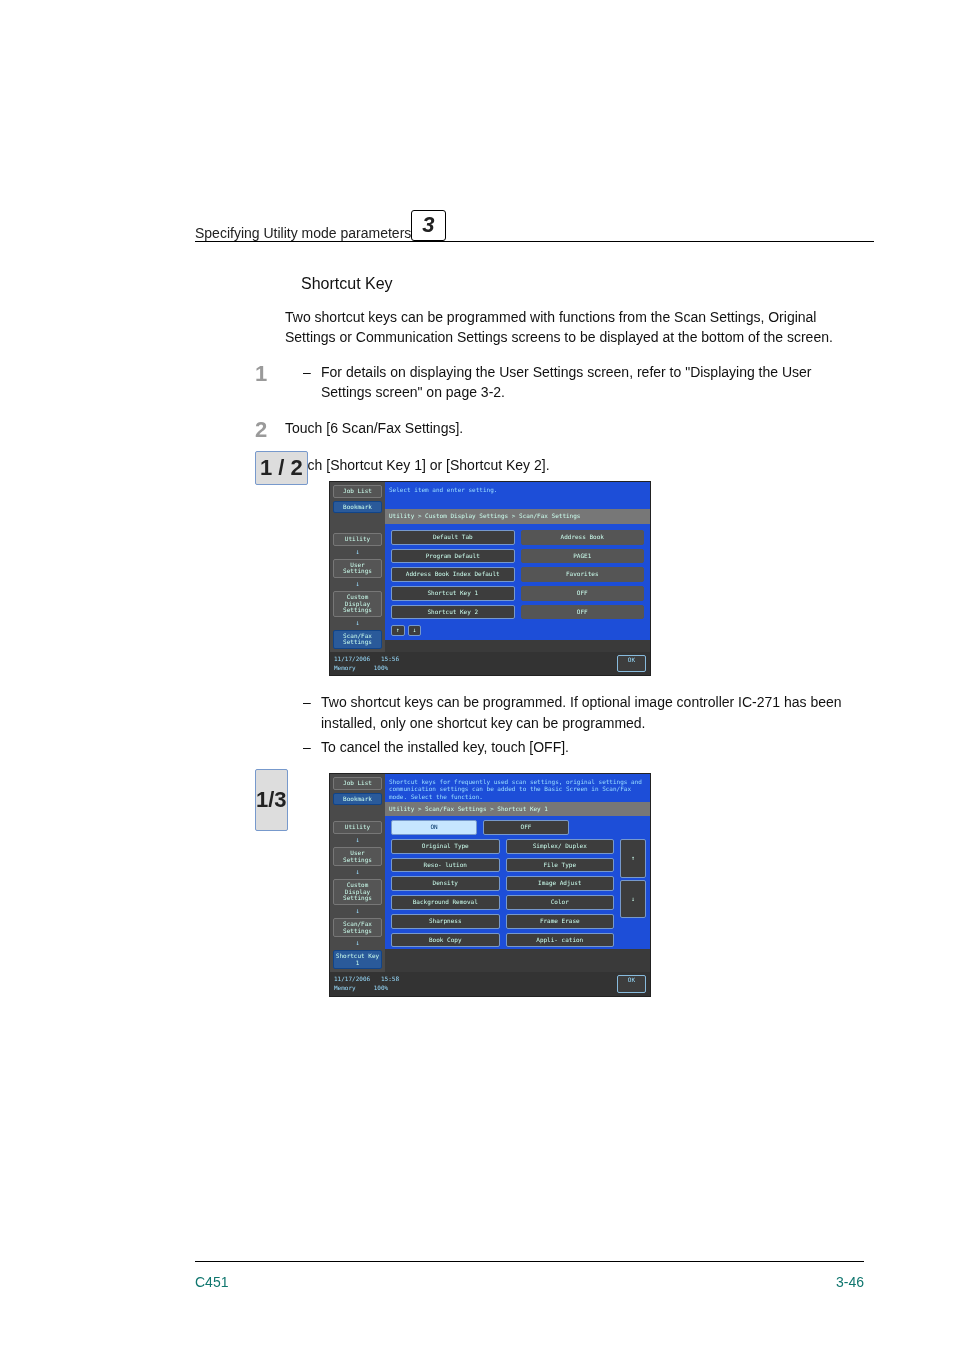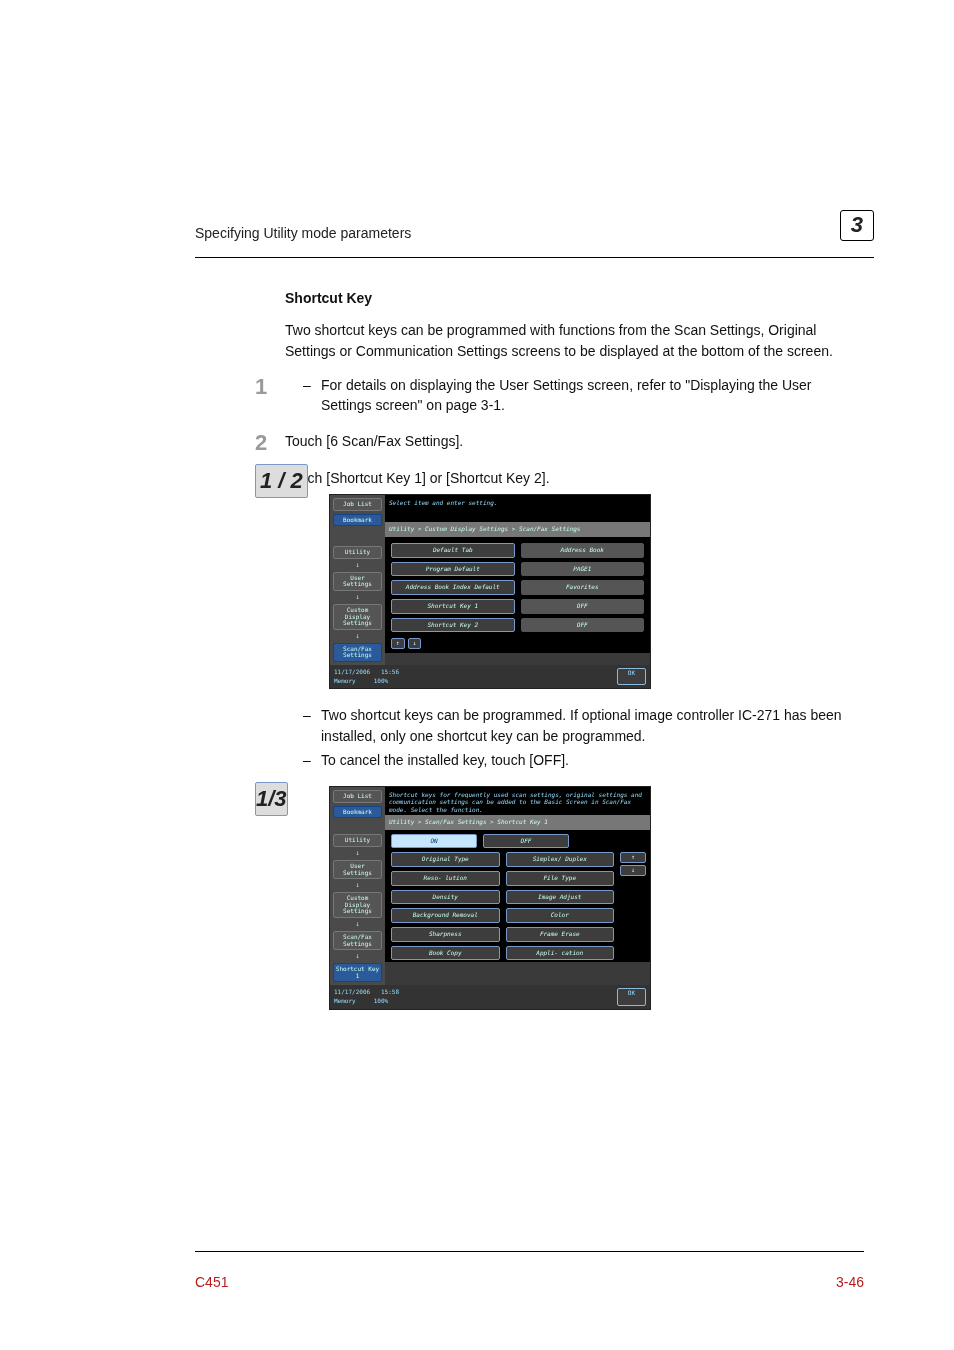--- a/index.html
+++ b/index.html
@@ -1,52 +1,52 @@
 <!DOCTYPE html>
 <html><head>
 <meta charset="utf-8">
 <style>
   html,body{margin:0;padding:0;background:#9a9a9a;font-family:Arial,Helvetica,sans-serif;}
   .page{width:954px;height:1350px;margin:0 auto;background:#fff;position:relative;box-sizing:border-box;padding:60px 0 0 0;}
-  .hdr{display:flex;align-items:flex-end;justify-content:space-between;margin:150px 80px 0 195px;border-bottom:1px solid #000;padding-bottom:16px;}
+  .hdr{display:flex;align-items:flex-end;justify-content:flex-start;margin:150px 80px 0 195px;border-bottom:1px solid #000;padding-bottom:0;}
   .hdr-title{font-size:14px;color:#222;}
   .chap-badge{display:inline-block;border:1px solid #000;border-radius:3px;padding:1px 10px 2px 10px;font-size:22px;font-weight:bold;font-family:Arial,Helvetica,sans-serif;font-style:italic;color:#222;}
   .content{margin:30px 90px 0 285px;font-size:14px;color:#111;line-height:1.45;}
-  .content h4{font-weight:bold;font-size:14px;margin:0 0 10px 0;}
+  .content h4{font-weight:normal;font-size:16px;margin:0 0 10px 16px;}
   .content p{margin:12px 0 14px 0;}
   ol.steps{list-style:none;margin:0;padding:0;counter-reset:step;}
   ol.steps>li{position:relative;margin:0 0 16px 0;padding-left:0;}
   ol.steps>li .num{position:absolute;left:-30px;top:-4px;font-size:22px;font-weight:bold;color:#9a9a9a;font-family:Arial,Helvetica,sans-serif;}
   .sub{margin:6px 0 0 18px;}
   .sub-row{display:flex;margin-bottom:4px;}
   .sub-row .dash{width:18px;flex:0 0 18px;}
   .scrwrap{margin:6px 0 16px 44px;}
   
   .scr{width:320px;background:#3a3a3a;font-family:monospace,monospace;font-size:6px;color:#cfe;border:1px solid #222;}
   .scr .top{display:flex;align-items:flex-start;}
   .scr .spine{width:55px;background:#4a4a4a;min-height:100%;}
-  .scr .main{flex:1;background:#000000;font-style:italic;}
+  .scr .main{flex:1;background:#1d4ed8;}
   .scr .help{color:#9df;padding:4px 4px 2px 4px;font-size:6px;line-height:1.2;}
   .scr .crumb{background:#777;color:#cfe;padding:3px 4px;font-size:6px;}
   .scr .row{display:flex;gap:6px;padding:2px 6px;}
   .scr .cell{flex:1;border:1px solid #79c;border-radius:2px;background:#3d3d3d;color:#cfe;text-align:center;padding:2px 2px;font-size:6px;}
   .scr .cell.sel{background:#c6e6ff;color:#036;}
   .scr .cell.lbl{border:1px solid #555;background:#555;}
   .scr .stat{background:#333;color:#9df;font-size:6px;padding:3px 4px;display:flex;justify-content:space-between;}
   .scr .ok{border:1px solid #8bd;border-radius:2px;padding:0 10px;background:#3d3d3d;}
   .spine .tab{margin:3px 3px;border:1px solid #148;border-radius:2px;background:#2a5a9a;color:#cfe;text-align:center;padding:2px 1px;font-size:6px;line-height:1.1;}
   .spine .tab.plain{background:#555;border-color:#777;}
   .spine .arrow{color:#9df;text-align:center;font-size:7px;line-height:1;}
   .pagerbox{display:flex;align-items:center;gap:3px;padding:4px 6px;}
   .pagerbox .pg{border:1px solid #79c;border-radius:2px;padding:0 4px;background:#3d3d3d;color:#cfe;font-size:6px;}
   .pagerbox .pg.num{background:#ddd;color:#222;}
   .minipager{width:26px;}
-  .minipager .pg{display:block;text-align:center;margin-bottom:2px;border:1px solid #79c;border-radius:2px;background:#3d3d3d;color:#cfe;font-size:6px;padding:0 0;}
+  .minipager .pg{display:block;text-align:center;margin-bottom:2px;border:1px solid #79c;border-radius:2px;background:#3d3d3d;color:#cfe;font-size:6px;padding:14px 0;}
   .minipager .pg.num{background:#ddd;color:#222;}
-  .ftr{position:absolute;left:195px;right:90px;bottom:60px;border-top:1px solid #000;padding-top:22px;display:flex;justify-content:space-between;font-size:14px;color:#b91c1c;}
+  .ftr{position:absolute;left:195px;right:90px;bottom:60px;border-top:1px solid #000;padding-top:12px;display:flex;justify-content:space-between;font-size:14px;color:#0f766e;}
 </style>
 </head>
 <body>
 
 <div class="page">
 
   <div class="hdr">
     <span class="hdr-title">Specifying Utility mode parameters</span>
     <span class="chap-badge">3</span>
   </div>
@@ -56,21 +56,21 @@
     <h4>Shortcut Key</h4>
     <p>Two shortcut keys can be programmed with functions from the Scan Settings, Original Settings or Communication Settings screens to be displayed at the bottom of the screen.</p>
 
     <ol class="steps">
 
       <li>
         <span class="num">1</span>
         <div class="sub">
           <div class="sub-row">
             <span class="dash">–</span>
-            <span>For details on displaying the User Settings screen, refer to "Displaying the User Settings screen" on page 3-1.</span>
+            <span>For details on displaying the User Settings screen, refer to "Displaying the User Settings screen" on page 3-2.</span>
           </div>
         </div>
       </li>
 
       <li>
         <span class="num">2</span>
         <span>Touch [6 Scan/Fax Settings].</span>
       </li>
 
       <li>

